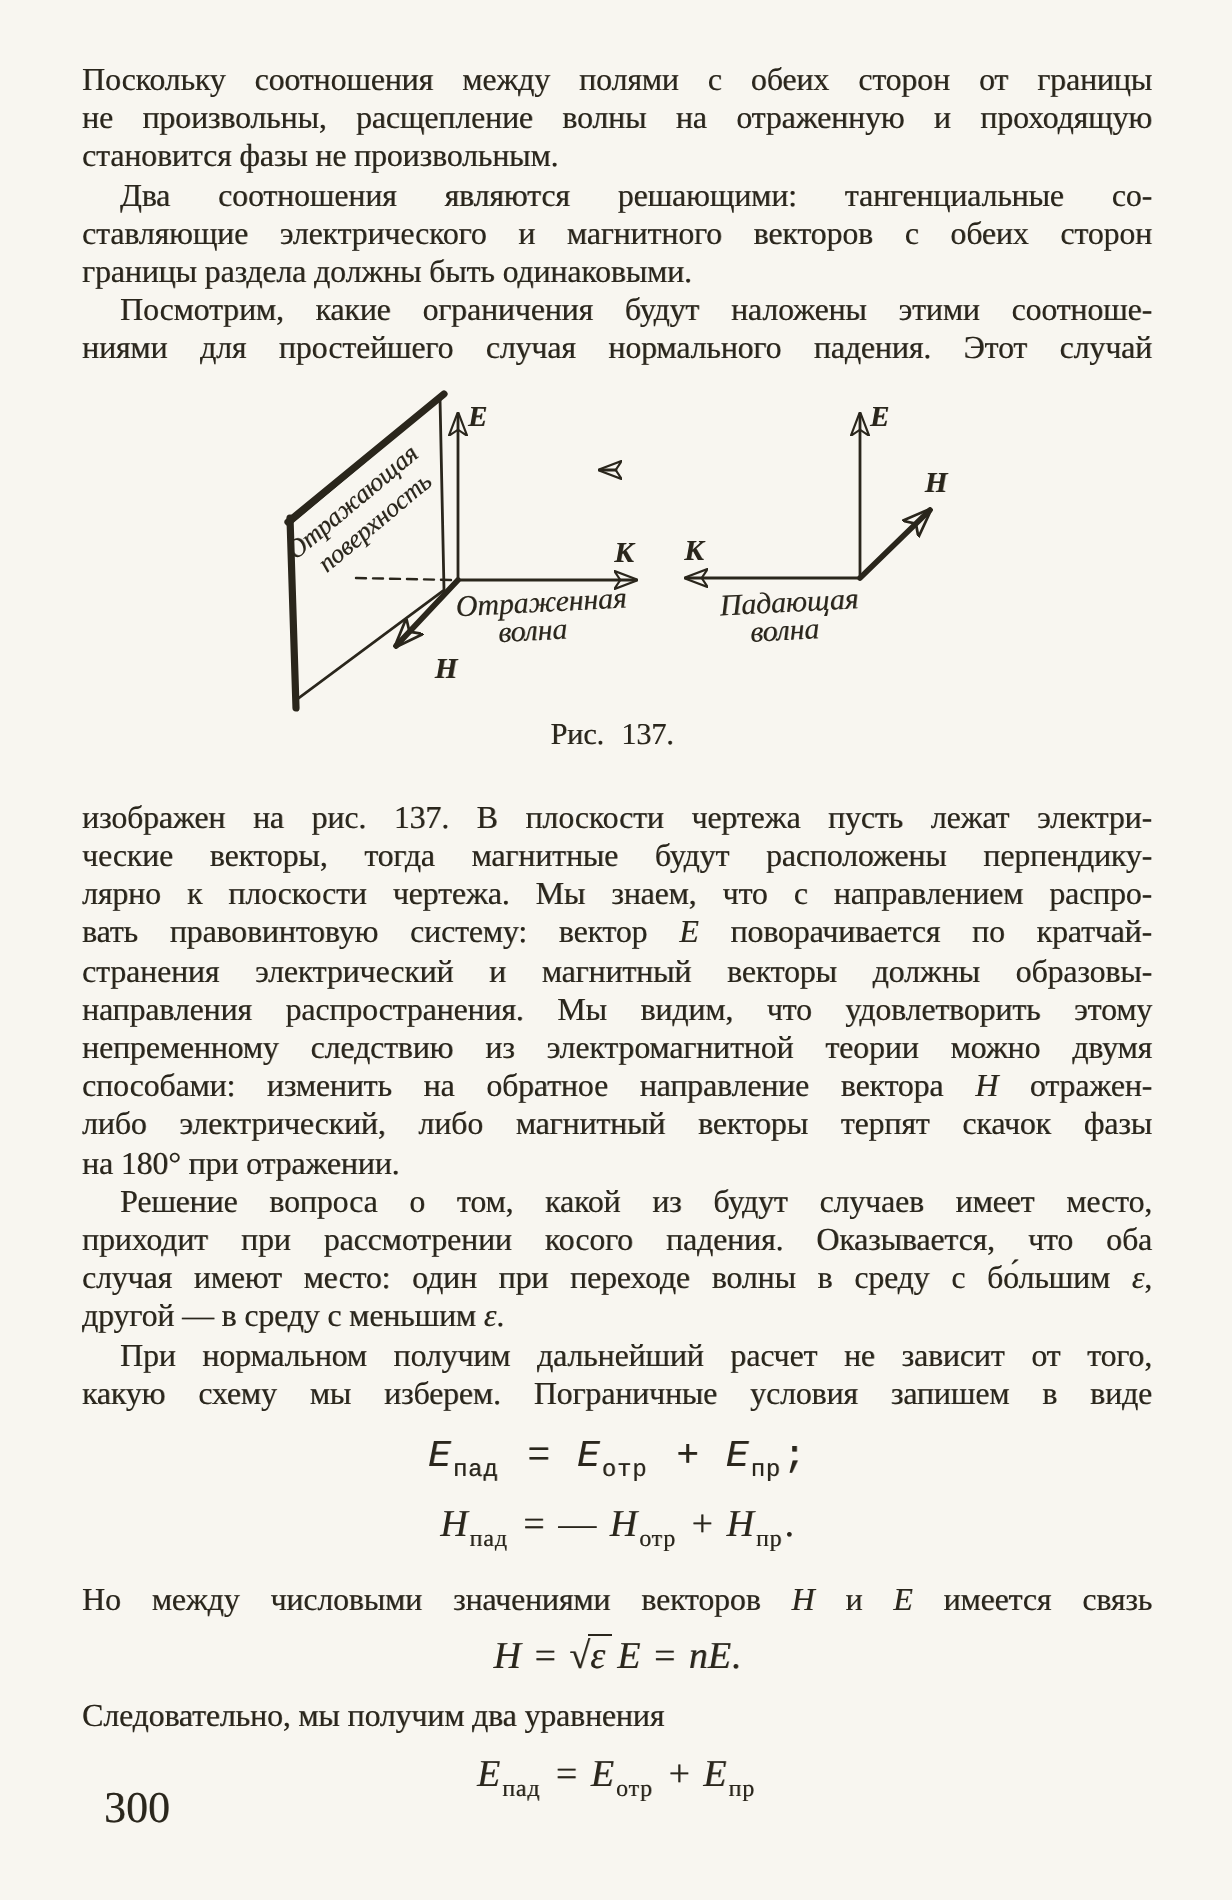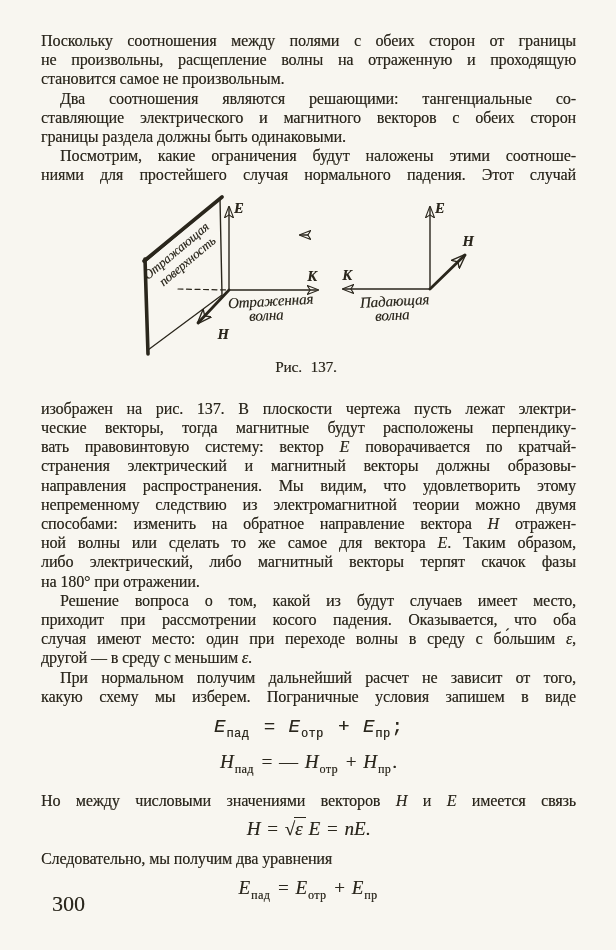--- a/index.html
+++ b/index.html
@@ -41,21 +41,21 @@
 </style>
 </head>
 <body>
 
 <div class="page">
   <div class="text">
 
     <div class="para">
         <div class="line"><span>Поскольку соотношения между полями с обеих сторон от границы</span></div>
         <div class="line"><span>не произвольны, расщепление волны на отраженную и проходящую</span></div>
-        <div class="line"><span>становится самое не произвольным.</span></div>
+        <div class="line"><span>становится фазы не произвольным.</span></div>
       </div>
     <div class="para ind">
         <div class="line"><span>Два соотношения являются решающими: тангенциальные со-</span></div>
         <div class="line"><span>ставляющие электрического и магнитного векторов с обеих сторон</span></div>
         <div class="line"><span>границы раздела должны быть одинаковыми.</span></div>
       </div>
     <div class="para ind cont">
         <div class="line"><span>Посмотрим, какие ограничения будут наложены этими соотноше-</span></div>
         <div class="line"><span>ниями для простейшего случая нормального падения. Этот случай</span></div>
       </div>
@@ -111,26 +111,26 @@
           </g>
         </g>
 
         <text class="fcap" text-anchor="middle" x="306" y="180">Рис. 137.</text>
       </svg>
     </figure>
 
     <div class="para">
         <div class="line"><span>изображен на рис. 137. В плоскости чертежа пусть лежат электри-</span></div>
         <div class="line"><span>ческие векторы, тогда магнитные будут расположены перпендику-</span></div>
+        <div class="line"><span>лярно к плоскости чертежа. Мы знаем, что с направлением распро-</span></div>
         <div class="line"><span>вать правовинтовую систему: вектор </span><span class="it">E</span><span> поворачивается по кратчай-</span></div>
         <div class="line"><span>странения электрический и магнитный векторы должны образовы-</span></div>
         <div class="line"><span>направления распространения. Мы видим, что удовлетворить этому</span></div>
         <div class="line"><span>непременному следствию из электромагнитной теории можно двумя</span></div>
         <div class="line"><span>способами: изменить на обратное направление вектора </span><span class="it">H</span><span> отражен-</span></div>
-        <div class="line"><span>ной волны или сделать то же самое для вектора </span><span class="it">E</span><span>. Таким образом,</span></div>
         <div class="line"><span>либо электрический, либо магнитный векторы терпят скачок фазы</span></div>
         <div class="line"><span>на 180° при отражении.</span></div>
       </div>
     <div class="para ind">
         <div class="line"><span>Решение вопроса о том, какой из будут случаев имеет место,</span></div>
         <div class="line"><span>приходит при рассмотрении косого падения. Оказывается, что оба</span></div>
         <div class="line"><span>случая имеют место: один при переходе волны в среду с бо́льшим </span><span class="it">ε</span><span>,</span></div>
         <div class="line"><span>другой — в среду с меньшим </span><span class="it">ε</span><span>.</span></div>
       </div>
     <div class="para ind cont">

